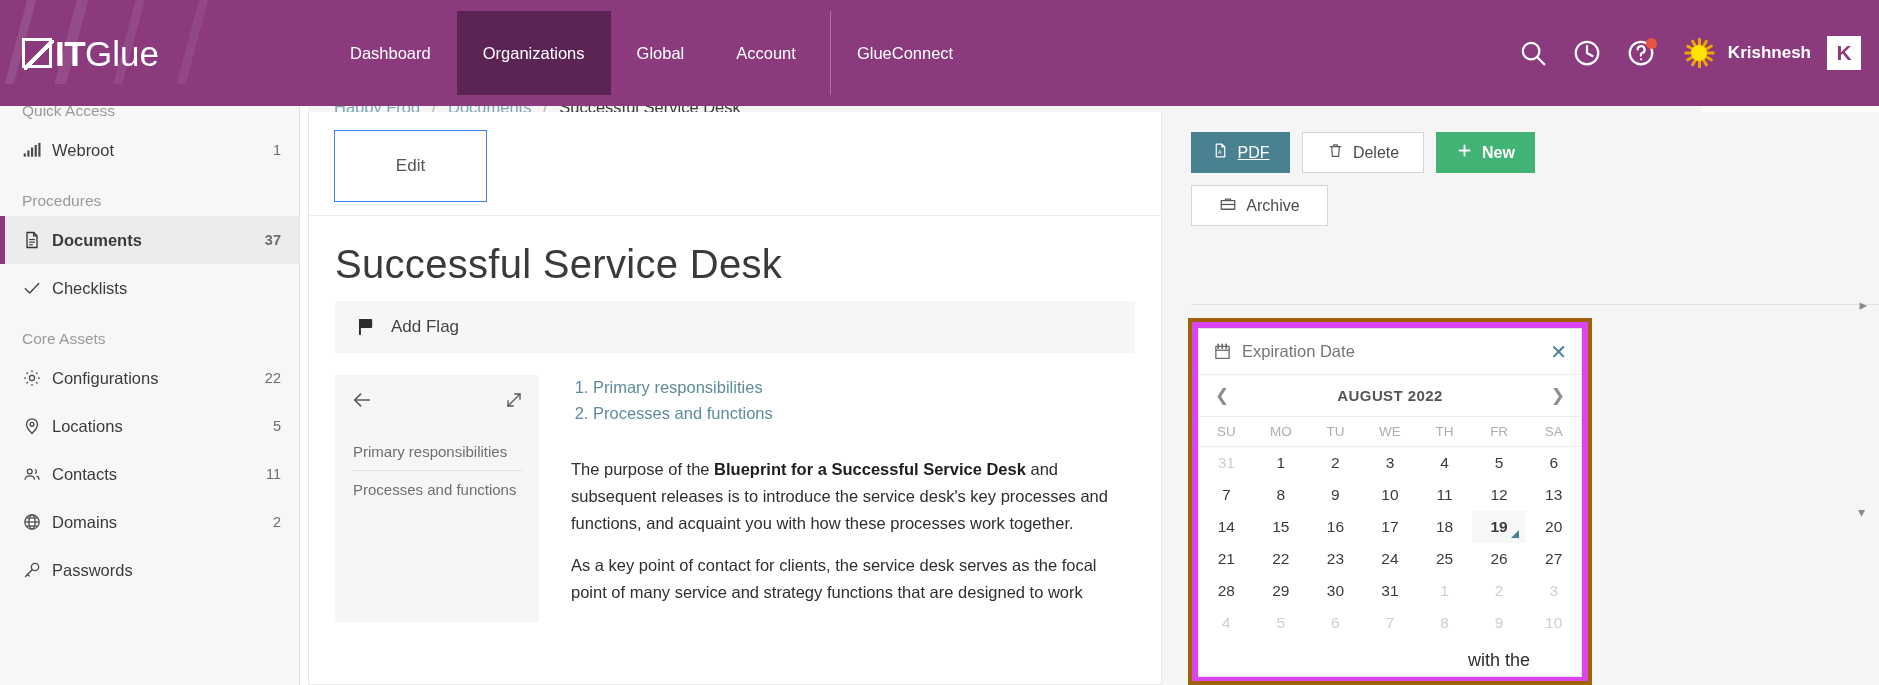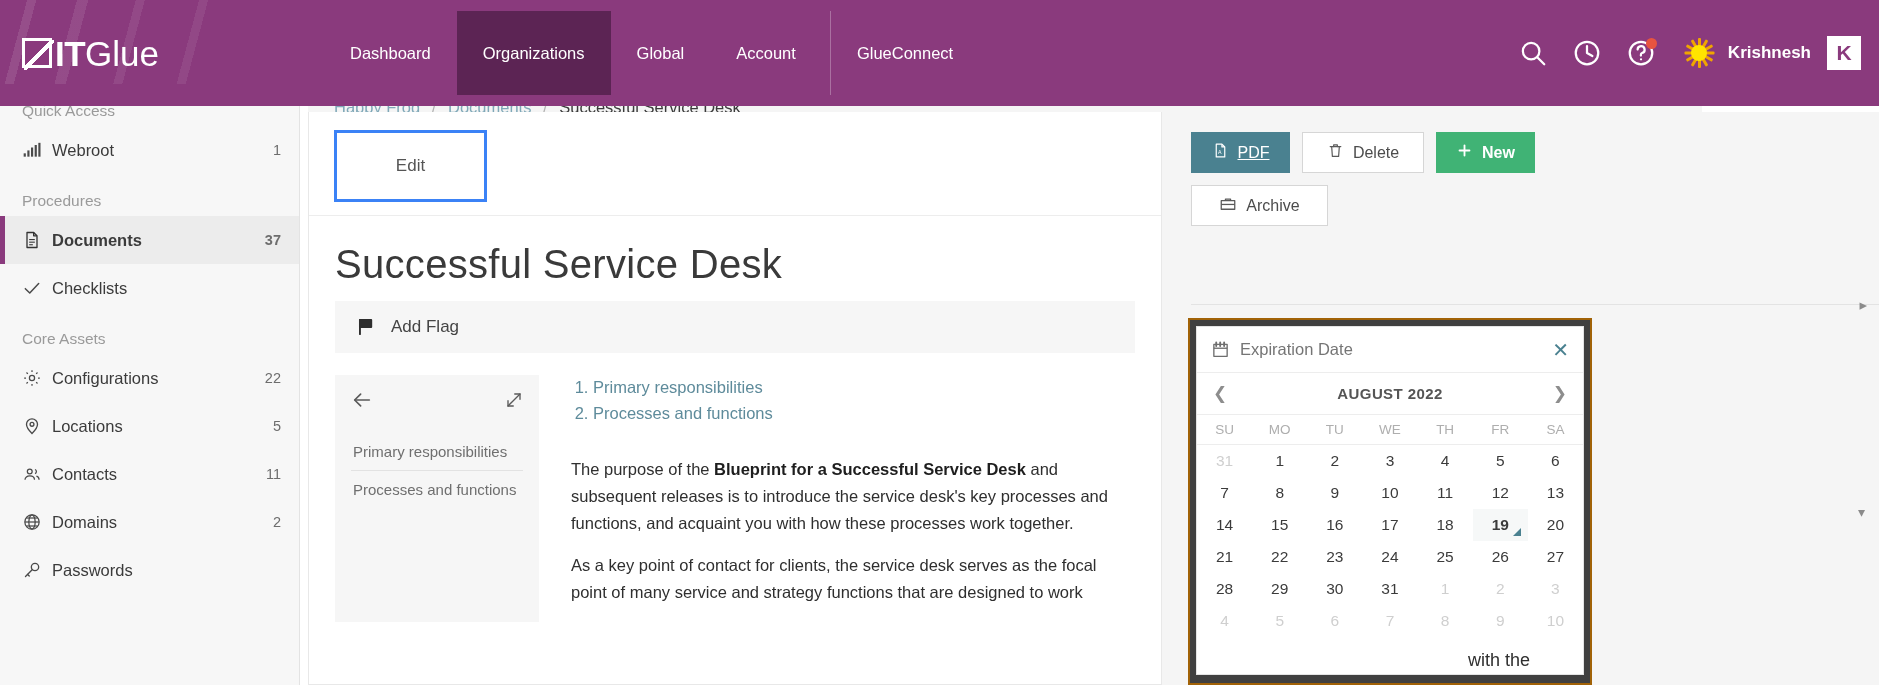--- a/index.html
+++ b/index.html
@@ -95,21 +95,21 @@
   .breadcrumb a { color: #7fa8b8; text-decoration: none; cursor: pointer; }
   .breadcrumb .sl { color: #b4b4b4; margin: 0 7px; }
 
   .doc-card {
     position: absolute; left: 0px; top: 28px; width: 854px; height: 573px;
     background: #fff; border: 1px solid #e8e8e8; border-top: none;
   }
   .doc-head { position: relative; height: 104px; border-bottom: 1px solid #ededed; }
   .edit-btn {
     position: absolute; left: 25px; top: 18px; width: 153px; height: 72px;
-    background: #fff; border: 3px solid #3b82f6;
+    background: #fff; border: 1px solid #3b82f6;
     display: flex; align-items: center; justify-content: center;
     font-size: 17px; color: #555; cursor: pointer;
   }
   .meta { position: absolute; right: 20px; top: 22px; text-align: right; font-size: 13px; line-height: 1.55; }
   .meta .k { color: #b0b0b0; }
   .meta .v1 { color: #b0b0b0; }
   .meta .v2 { color: #2b2b2b; }
 
   .doc-title {
     padding: 26px 0 14px 26px; font-size: 40px; font-weight: 200; color: #3a3a3a;
@@ -146,21 +146,21 @@
   .btn.pdf { background: #4a8190; border-color: #4a8190; color: #fff; width: 99px; text-decoration: underline; }
   .btn.del { width: 122px; }
   .btn.new { background: #40b375; border-color: #40b375; color: #fff; width: 99px; font-weight: bold; }
   .btn.arc { width: 137px; }
 
   .rail-line { position: absolute; left: 9px; right: 0; top: 192px; height: 1px; background: #e3e3e3; }
   .rail-chev { position: absolute; right: 20px; color: #8b8b8b; font-size: 15px; }
 
   .cal-wrap {
     position: absolute; left: 6px; top: 206px; width: 404px; height: 367px;
-    border: 2px solid #a16207; background: #404040;
+    border: 4px solid #a16207; background: #d946ef;
   }
   .cal-inner { margin: 6px; background: #fff; border: 1px solid #e4e4e4; height: 349px; }
   .cal-field {
     height: 46px; display: flex; align-items: center; padding: 0 14px;
     border-bottom: 1px solid #ededed;
   }
   .cal-field .cf-ico { margin-right: 10px; display: flex; }
   .cal-field .cf-ph { flex: 1; color: #9b9b9b; font-size: 16.5px; }
   .cal-field .cf-x { color: #4a8190; font-size: 20px; cursor: pointer; line-height: 1; }
   .cal-nav {

